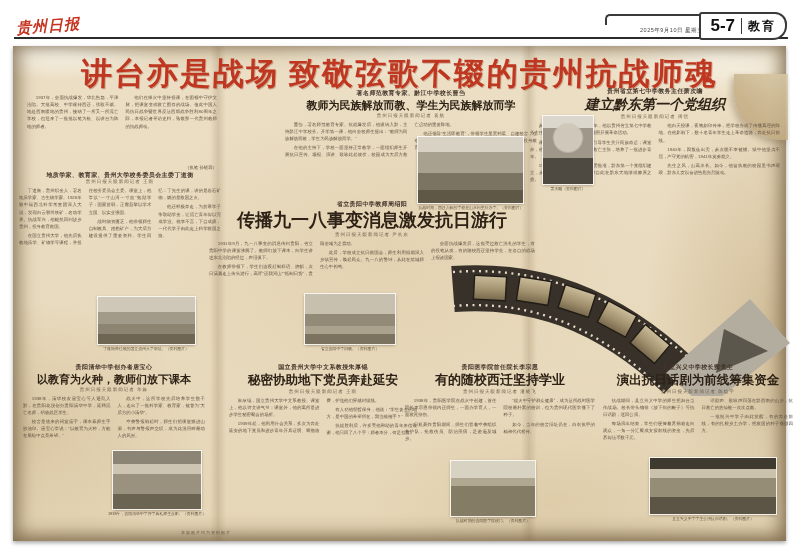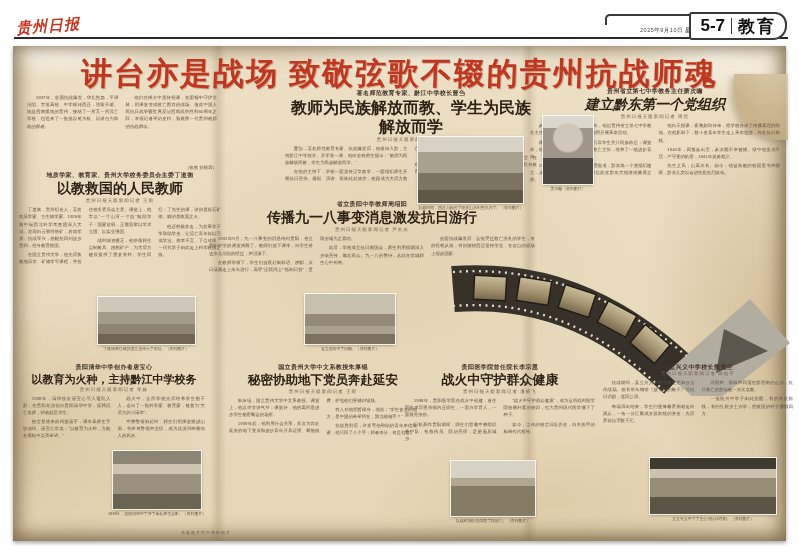--- a/index.html
+++ b/index.html
@@ -12,21 +12,21 @@
         font-weight:bold;font-style:italic;font-size:15px;color:#c63420;transform:rotate(-4deg);
         letter-spacing:1px;}
   .mast-rule{position:absolute;left:14px;top:37px;width:774px;height:2px;background:#2b2b2b;}
   .date-line{position:absolute;right:96px;top:27px;font-size:5.5px;color:#444;letter-spacing:.5px;}
   .tab-ext{position:absolute;right:82px;top:14px;width:110px;height:9px;
            border-top:2px solid #3a3a3a;border-left:2px solid #3a3a3a;border-radius:5px 0 0 0;}
   .page-tab{position:absolute;right:12px;top:12px;height:24px;padding:0 9px;display:flex;align-items:center;gap:6px;
             border:2px solid #3a3a3a;border-radius:3px 12px 14px 3px;background:#fff;}
   .tab-no{font-size:17px;font-weight:bold;color:#111;font-family:"Liberation Sans",sans-serif;}
   .tab-sep{width:1px;height:16px;background:#3a3a3a;}
-  .tab-sec{font-size:17px;font-weight:bold;color:#111;letter-spacing:2px;
+  .tab-sec{font-size:12px;font-weight:bold;color:#111;letter-spacing:2px;
            font-family:"Liberation Serif","DejaVu Serif",serif;}
 
   
   .poster{position:absolute;left:13px;top:46px;width:773px;height:495px;
     background:
       radial-gradient(ellipse 160px 40px at 6% 1%, rgba(255,253,246,.9), transparent 70%),
       radial-gradient(ellipse 240px 50px at 55% 0%, rgba(255,253,246,.75), transparent 70%),
       radial-gradient(ellipse 200px 60px at 92% 2%, rgba(255,253,246,.7), transparent 70%),
       radial-gradient(ellipse 340px 220px at 48% 42%, rgba(213,190,148,.30), transparent 72%),
       radial-gradient(ellipse 180px 320px at 98% 55%, rgba(178,148,100,.38), transparent 70%),
@@ -103,35 +103,34 @@
     <div class="art" style="left:14px;top:48px;width:190px;">
       <div class="body cols2" style="height:70px;">
           <p>1937年，全面抗战爆发，华北告急，平津沦陷。大批高校、中学辗转西迁，弦歌不辍。地处西南腹地的贵州，接纳了一所又一所流亡学校，也迎来了一批批以笔为枪、以讲台为阵地的师者。</p>
           <p>他们在烽火中坚持授课，在困顿中守护文脉，把课堂变成救亡图存的战场。值此中国人民抗日战争暨世界反法西斯战争胜利80周年之际，本报记者寻访史料，致敬那一代贵州教师的抗战师魂。</p>
         </div>
       <div class="sign">（执笔 孙晓蓉）</div>
     </div>
 
     <div class="art" style="left:6px;top:126px;width:202px;">
       <div class="kicker">地质学家、教育家、贵州大学校务委员会主委丁道衡</div>
-      <div class="hl" style="font-size:14px;">以教救国的人民教师</div>
       <div class="byline">贵州日报天眼新闻记者 王雨</div>
       <div class="body cols3" style="height:158px;">
           <p>丁道衡，贵州织金人，著名地质学家、古生物学家。1926年随中瑞西北科学考查团深入大漠，发现白云鄂博铁矿，名动学界。抗战军兴，他毅然回到故乡贵州，投身教育救国。</p>
           <p>在国立贵州大学，他先后执教地质学、矿物学等课程，并担任校务委员会主委。课堂上，他常以“一寸山河一寸血”勉励学子：国家贫弱，正需吾辈以学术立国、以实业强国。</p>
           <p>战时物资匮乏，他带领师生自制教具、踏勘矿产，为大后方建设提供了重要资料。学生回忆：丁先生的课，讲的是岩石矿物，燃的是救国之火。</p>
           <p>他还积极奔走，为贫寒学子争取助学金，让流亡青年得以完成学业。桃李不言，下自成蹊，一代代学子由此走上科学救国之路。</p>
         </div>
     </div>
     <div class="photo ph-building" style="left:85px;top:251px;width:97px;height:47px;"></div>
     <div class="caption" style="left:62px;top:300px;width:142px;">丁道衡曾任教的国立贵州大学旧址。（资料图片）</div>
 
     <div class="art" style="left:272px;top:44px;width:252px;">
       <div class="kicker">著名师范教育专家、黔江中学校长曹刍</div>
-      <div class="hl" style="font-size:16px;">教师为民族解放而教、学生为民族解放而学</div>
+      <div class="hl" style="font-size:11px;">教师为民族解放而教、学生为民族解放而学</div>
       <div class="byline">贵州日报天眼新闻记者 袁航</div>
       <div class="body cols2" style="height:104px;">
           <p>曹刍，著名师范教育专家。抗战爆发后，他辗转入黔，主持黔江中学校务。开学第一课，他向全校师生提出：“教师为民族解放而教，学生为民族解放而学。”</p>
           <p>在他的主持下，学校一面坚持正常教学，一面组织师生开展抗日宣传。墙报、演讲、歌咏此起彼伏，校园成为大后方救亡运动的重要阵地。</p>
           <p>他还倡导“生活即教育”，带领学生垦荒种菜、自建校舍，在艰苦环境中磨砺意志。许多学生由此走上救亡前线，或投身教育、科学事业。</p>
         </div>
     </div>
     <div class="photo ph-landscape" style="left:405px;top:91px;width:105px;height:66px;"></div>
     <div class="caption" style="left:398px;top:159px;width:120px;">抗战时期，西迁入黔的学校在山水间坚持办学。（资料图片）</div>
 
@@ -146,21 +145,21 @@
           <p>他白天授课，夜晚刻印传单，把学校办成了传播真理的阵地。在他影响下，数十名青年学生走上革命道路，奔赴抗日前线。</p>
           <p>1940年，因叛徒出卖，萧次瞻不幸被捕。狱中他坚贞不屈，严守党的机密，1941年英勇就义。</p>
           <p>先生之风，山高水长。如今，他曾执教的校园里书声琅琅，黔东儿女以奋进告慰先烈英魂。</p>
         </div>
     </div>
     <div class="photo ph-portrait" style="left:530px;top:70px;width:50px;height:68px;"></div>
     <div class="caption" style="left:522px;top:140px;width:66px;">萧次瞻（资料图片）</div>
 
     <div class="art" style="left:196px;top:155px;width:326px;">
       <div class="kicker">省立贵阳中学教师周绍阳</div>
-      <div class="hl" style="font-size:14px;">传播九一八事变消息激发抗日游行</div>
+      <div class="hl" style="font-size:18px;">传播九一八事变消息激发抗日游行</div>
       <div class="byline">贵州日报天眼新闻记者 尹长东</div>
       <div class="body cols3" style="height:118px;">
           <p>1931年9月，九一八事变的消息传到贵阳，省立贵阳中学的课堂沸腾了。教师们放下课本，向学生讲述东北沦陷的经过，声泪俱下。</p>
           <p>在教师带领下，学生们连夜赶制标语、旗帜，次日清晨走上街头游行，高呼“还我河山”“抵制日货”，贵阳全城为之震动。</p>
           <p>此后，学校成立抗日救国会，师生利用假期深入乡镇宣传，唤起民众。九一八的警钟，从此在筑城师生心中长鸣。</p>
           <p>全面抗战爆发后，这批受过救亡洗礼的学生，有的投笔从戎，有的随校西迁坚持学业，在各自的战场上报效国家。</p>
         </div>
     </div>
     <div class="photo ph-lake" style="left:292px;top:248px;width:90px;height:50px;"></div>
     <div class="caption" style="left:280px;top:300px;width:114px;">省立贵阳中学旧貌。（资料图片）</div>
@@ -190,21 +189,21 @@
         </g>
       <g transform="translate(222,133) rotate(40)">
           <rect x="-16" y="-12" width="32" height="24" fill="url(#sep)" stroke="#211c15" stroke-width="1.4"></rect>
         </g>
       <polygon points="238,162 322,88 362,132 278,198" fill="#b3ada0"></polygon>
       <polygon points="296,118 340,140 288,162" fill="#5c574c"></polygon>
     </svg>
 
     <div class="art" style="left:10px;top:318px;width:182px;">
       <div class="kicker">贵阳清华中学创办者唐宝心</div>
-      <div class="hl" style="font-size:11px;">以教育为火种，主持黔江中学校务</div>
+      <div class="hl" style="font-size:11px;">以教育为火种，教师们放下课本</div>
       <div class="byline">贵州日报天眼新闻记者 华姝</div>
       <div class="body cols2" style="height:132px;">
           <p>1938年，清华校友唐宝心等人避乱入黔，在贵阳花溪创办贵阳清华中学，延聘流亡名师，招收战区学生。</p>
           <p>校舍是借来的祠堂庙宇，课本靠师生手抄油印。唐宝心常说：“以教育为火种，方能在黑暗中点亮希望。”</p>
           <p>战火中，这所学校先后培养学生数千人，走出了一批科学家、教育家，被誉为“大后方的小清华”。</p>
           <p>空袭警报响起时，师生们把课堂搬进山洞，书声与警报声交织，成为花溪河畔最动人的风景。</p>
         </div>
     </div>
     <div class="photo ph-group" style="left:100px;top:405px;width:88px;height:58px;"></div>
     <div class="caption" style="left:88px;top:465px;width:112px;">1938年，贵阳清华中学开学典礼师生合影。（资料图片）</div>
@@ -216,34 +215,35 @@
       <div class="body cols2" style="height:138px;">
           <p>朱厚锟，国立贵州大学中文系教授。课堂上，他以诗文讲气节；课堂外，他的寓所是进步学生秘密聚会的场所。</p>
           <p>1939年起，他利用社会关系，多次为奔赴延安的地下党员和进步青年开具证明、筹措路费，护送他们穿越封锁线。</p>
           <p>有人劝他明哲保身，他说：“学生要去的地方，是中国的希望所在，我岂能袖手？”</p>
           <p>抗战胜利后，许多受他帮助的青年来信致谢，他只回了八个字：师者本分，何足挂齿。</p>
         </div>
     </div>
 
     <div class="art" style="left:392px;top:318px;width:190px;">
       <div class="kicker">贵阳医学院首任院长李宗恩</div>
-      <div class="hl" style="font-size:13px;">战火中守护群众健康</div>
+      <div class="hl" style="font-size:13px;">有的随校西迁坚持学业</div>
       <div class="byline">贵州日报天眼新闻记者 潘晓飞</div>
       <div class="body cols2" style="height:134px;">
           <p>1938年，贵阳医学院在战火中创建，首任院长李宗恩带领内迁师生，一面办学育人，一面救死扶伤。</p>
           <p>日机轰炸贵阳期间，师生们冒着空袭组织救护队，抢救伤员、防治疫病，足迹遍及城乡。</p>
           <p>“战火中守护群众健康”，成为这所战时医学院校最朴素的校训，也为贵州现代医学播下了种子。</p>
           <p>如今，当年的校舍旧址仍在，白衣执甲的精神代代相传。</p>
         </div>
     </div>
     <div class="photo ph-gate" style="left:438px;top:415px;width:84px;height:55px;"></div>
     <div class="caption" style="left:428px;top:472px;width:104px;">抗战时期的贵阳医学院校门。（资料图片）</div>
 
     <div class="art" style="left:590px;top:318px;width:190px;">
       <div class="kicker">县立兴义中学校长窦觉尘</div>
+      <div class="hl" style="font-size:12.5px;">演出抗日话剧为前线筹集资金</div>
       <div class="byline">贵州日报天眼新闻记者 陈俎宇</div>
       <div class="body cols2" style="height:134px;">
           <p>抗战期间，县立兴义中学的师生把舞台当作战场。校长带头编排《放下你的鞭子》等抗日话剧，巡回公演。</p>
           <p>每场演出结束，学生们便捧着募捐箱走向观众，一角一分汇聚成支援前线的资金，先后募得法币数千元。</p>
           <p>话剧声、歌咏声回荡在黔西南的山乡，抗日救亡的热情被一次次点燃。</p>
           <p>一批批兴中学子由此觉醒，有的奔赴前线，有的扎根乡土办学，把救国的种子播撒四方。</p>
         </div>
     </div>
     <div class="photo ph-drama" style="left:637px;top:412px;width:126px;height:56px;"></div>
     <div class="caption" style="left:628px;top:470px;width:144px;">县立兴义中学学生公演抗日话剧。（资料图片）</div>

